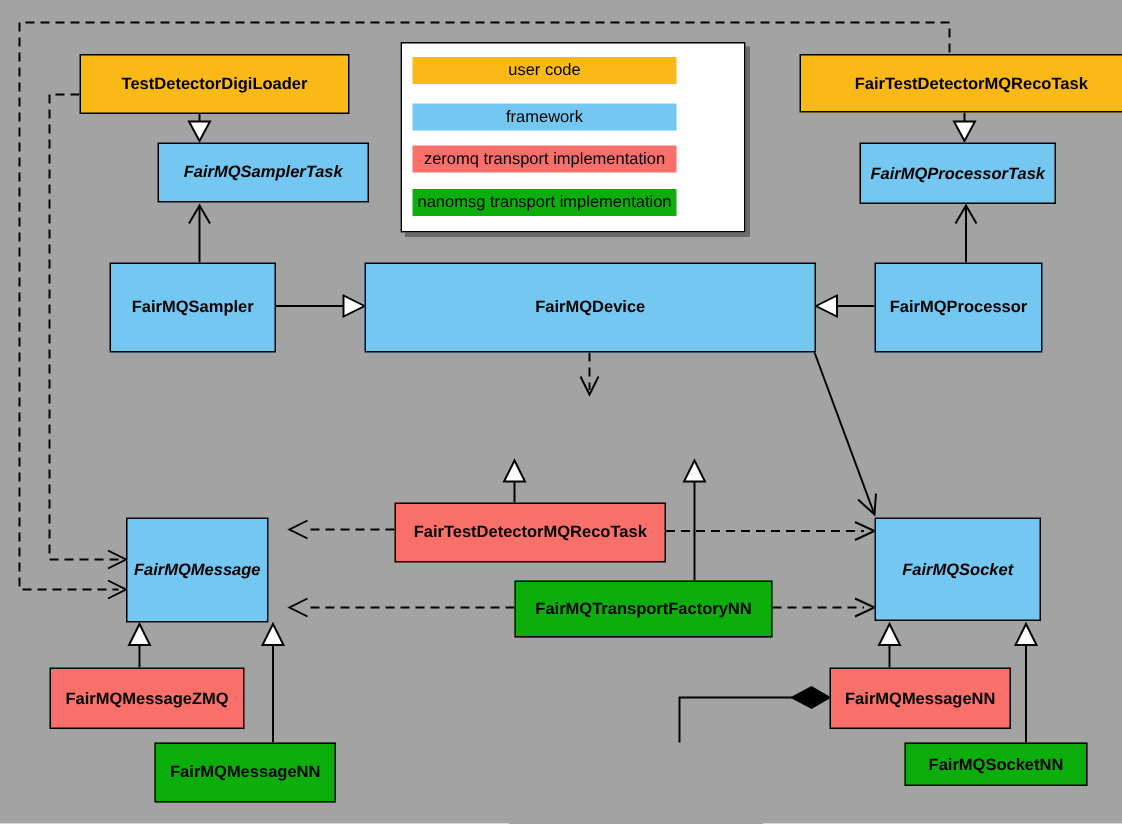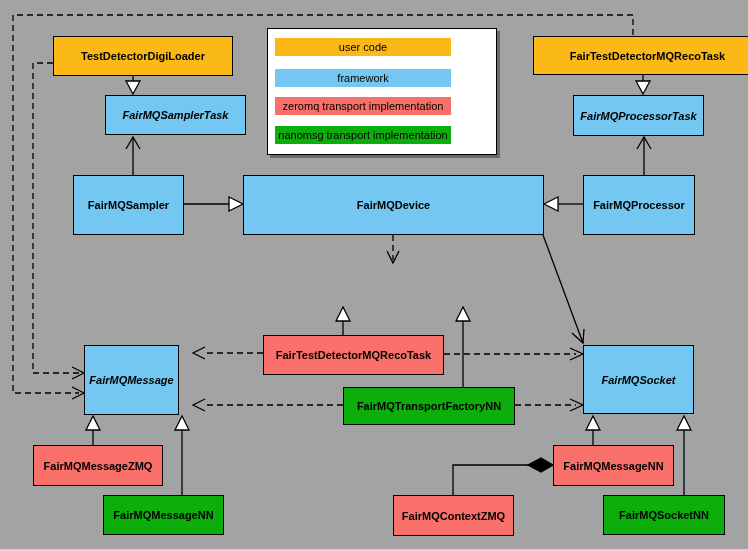--- a/index.html
+++ b/index.html
@@ -195,23 +195,22 @@
   <div class="node abstract" style="left: 84px; top: 345px; width: 95px; height: 70px; background-color: rgb(116, 199, 240);">FairMQMessage</div>
 
   <div class="node abstract" style="left: 583px; top: 345px; width: 111px; height: 69px; background-color: rgb(116, 199, 240);">FairMQSocket</div>
 
   <div class="node" style="left: 33px; top: 445px; width: 130px; height: 41px; background-color: rgb(249, 112, 106);">FairMQMessageZMQ</div>
 
   <div class="node" style="left: 103px; top: 495px; width: 121px; height: 40px; background-color: rgb(11, 174, 11);">FairMQMessageNN</div>
 
   <div class="node" style="left: 553px; top: 445px; width: 121px; height: 41px; background-color: rgb(249, 112, 106);">FairMQMessageNN</div>
 
-  <div class="node" style="left: 603px; top: 495px; width: 122px; height: 40px; background-color: rgb(11, 174, 11);">FairMQSocketNN</div>
-
-  <div class="node" style="left: 393px; top: 495px; width: 121px; height: 41px; background-color: rgb(249, 112, 106);">FairMQContextZMQ</div>
+  <div class="node" style="left: 603px; top: 495px; width: 122px; height: 29px; background-color: rgb(11, 174, 11);">FairMQSocketNN</div>
+
 
   <div class="legend-box">
     <div class="legend-bar" style="top: 9px; background-color: rgb(251, 185, 23);">user code</div>
     <div class="legend-bar" style="top: 40px; background-color: rgb(116, 199, 240);">framework</div>
     <div class="legend-bar" style="top: 68px; background-color: rgb(249, 112, 106); text-align: right;">zeromq transport implementation</div>
     <div class="legend-bar" style="top: 97px; background-color: rgb(11, 174, 11);">nanomsg transport implementation</div>
   </div>
 
 </div>
 

